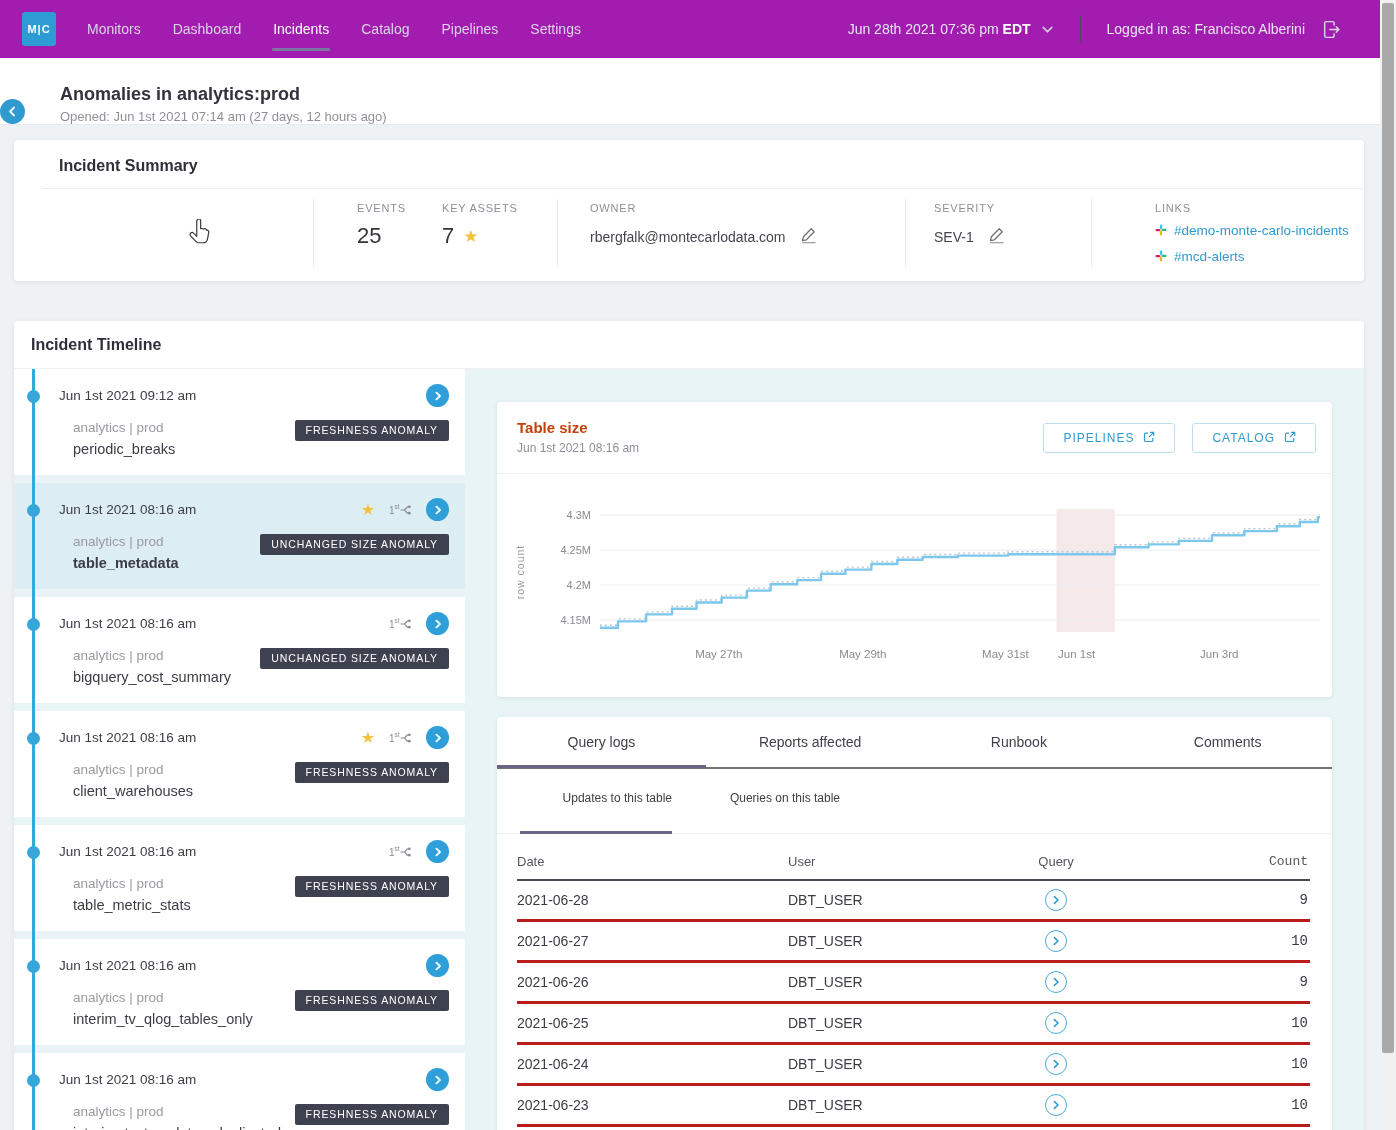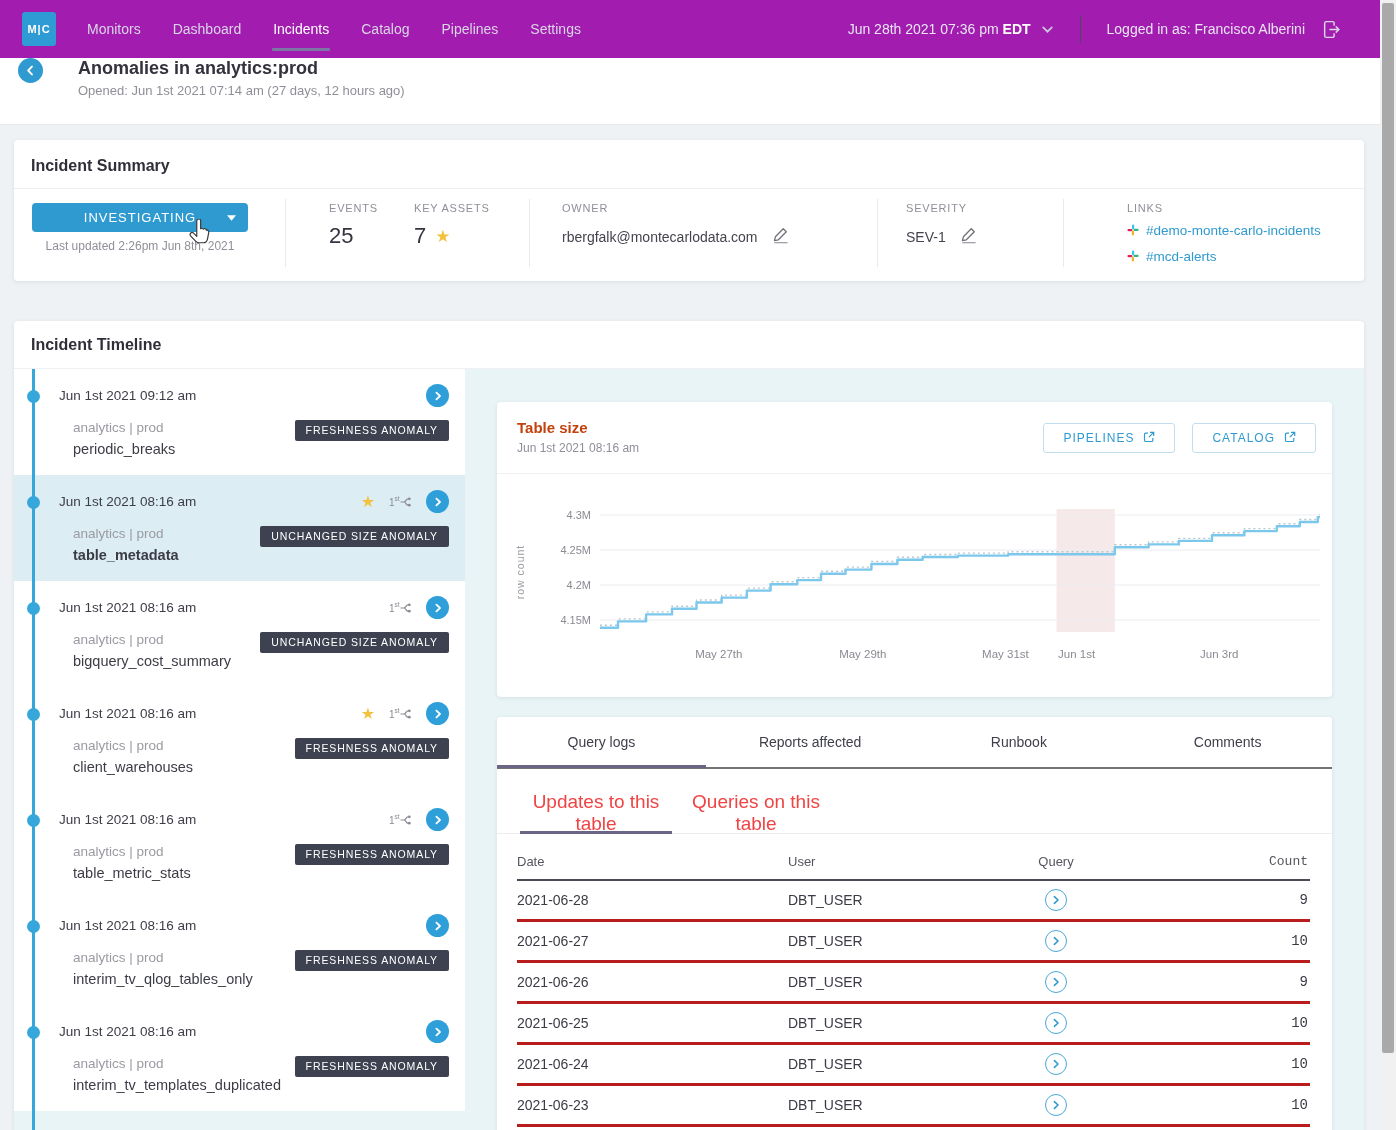--- a/index.html
+++ b/index.html
@@ -15,31 +15,31 @@
   .nav-item.active { color:#ffffff; }
   .nav-item.active::after { content:""; position:absolute; left:0; right:0; bottom:-5px; height:3px; background:#7c76a5; border-radius:1px; }
   .nav-right { margin-left:auto; display:flex; align-items:center; }
   .nav-date { color:#e8e6f2; font-size:14px; display:flex; align-items:center; gap:10px; cursor:pointer;justify-content:space-between; }
   .nav-date b { color:#fff; }
   .nav-divider { width:1px; height:28px; background:#4c4860; margin:0 26px; }
   .nav-user { color:#e8e6f2; font-size:14px; }
   .logout { margin-left:16px; margin-right:24px; display:flex; cursor:pointer; }
 
   
-  .page-header { background:#fff; height:67px; display:flex; align-items:flex-start; padding-left:18px; border-bottom:1px solid #e9e9ee; }
+  .page-header { background:#fff; height:67px; display:flex; align-items:flex-end; border-bottom:1px solid #e9e9ee; }
   .back-btn { width:25px; height:25px; border-radius:50%; background:#2f9ad0; display:flex; align-items:center; justify-content:center; cursor:pointer; flex:none; }
   .ph-text { margin-left:35px; }
   .ph-title { font-size:18px; font-weight:700; color:#33323d; }
   .ph-sub { font-size:13px; color:#8f8f99; margin-top:4px; }
 
   
   .card { background:#fff; border-radius:4px; box-shadow:0 1px 4px rgba(40,50,60,.10); }
 
   
-  .summary { width:1350px; margin:15px 0 0 14px; }
+  .summary { width:1350px; margin:15px 0 0 14px;padding-left:28px; }
   .sum-title { font-size:16px; font-weight:700; color:#2f2f3a; padding:17px 0 13px 17px; border-bottom:1px solid #ededf0; }
   .sum-row { position:relative; height:92px; }
   .status-col { position:absolute; left:18px; top:14px; width:216px; }
   .status-btn { width:216px; height:29px; background:#2f9ad0; border:none; border-radius:4px; color:#fff; font-size:13px;
                 letter-spacing:1px; font-family:inherit; display:flex; align-items:center; justify-content:center; position:relative; cursor:pointer; }
   .status-btn svg { position:absolute; right:12px; top:12px; }
   .last-updated { font-size:12px; color:#8f8f99; text-align:center; margin-top:7px; }
   .sum-div { position:absolute; top:10px; width:1px; height:68px; background:#e9e9ee; }
   .sum-col { position:absolute; top:13px; }
   .sum-label { font-size:11px; color:#8f8f99; letter-spacing:.8px; }
@@ -47,21 +47,21 @@
   .sum-val { font-size:14px; color:#44444e; margin-top:12px; display:flex; align-items:center; gap:14px; }
   .link-row { display:flex; align-items:center; gap:7px; margin-top:7px; height:19px; }
   .link-row a { font-size:13.5px; color:#2f9ad0; text-decoration:none; }
 
   
   .tl-section { width:1350px; margin:40px 0 0 14px; background:#fff; box-shadow:0 1px 4px rgba(40,50,60,.10); border-radius:4px 4px 0 0; }
   .tl-header { padding:15px 0 14px 17px; font-size:16px; font-weight:700; color:#2f2f3a; border-bottom:1px solid #eef0f2; }
   .tl-content { background:#e9f4f6; display:flex; min-height:765px; }
   .tl-list { width:451px; position:relative; flex:none; }
   .tl-line { position:absolute; left:18px; top:0; bottom:0; width:3px; background:#35a7da; z-index:2; }
-  .tl-item { position:relative; background:#fff; padding:15px 16px 18px 45px; z-index:1; cursor:pointer; }
+  .tl-item { position:relative; background:#fff; margin-bottom:8px; padding:15px 16px 18px 45px; z-index:1; cursor:pointer; }
   .tl-item.selected { background:#dcedf4; }
   .tl-dot { position:absolute; left:13px; top:21px; width:13px; height:13px; border-radius:50%; background:#35a7da; z-index:3; }
   .tl-head { display:flex; justify-content:space-between; align-items:center; }
   .tl-date { font-size:13.5px; color:#3d3d47; }
   .tl-icons { display:flex; align-items:center; gap:14px; }
   .circle-btn { width:23px; height:23px; border-radius:50%; background:#2e9fd9; display:flex; align-items:center; justify-content:center; cursor:pointer; }
   .tl-body { display:flex; justify-content:space-between; align-items:flex-start; margin-top:13px; padding-left:14px; }
   .tl-schema { font-size:13.5px; color:#9a9aa2; }
   .tl-table { font-size:14.5px; color:#3c3c46; margin-top:6px; }
   .tl-item.selected .tl-table { font-weight:700; }
@@ -75,21 +75,21 @@
   .cc-sub { font-size:12px; color:#8f8f99; margin-top:5px; }
   .cc-btns { position:absolute; right:16px; top:21px; display:flex; gap:17px; }
   .out-btn { height:30px; border:1px solid #bfdff0; background:#fff; border-radius:3px; color:#2f9ad0; font-size:12px; letter-spacing:1px;
              font-family:inherit; display:flex; align-items:center; gap:9px; padding:0 19px; cursor:pointer; }
 
   .tabs-card { margin-top:20px; height:480px; overflow:hidden; }
   .main-tabs { display:grid; grid-template-columns:repeat(4,1fr); height:52px; border-bottom:2px solid #737373; }
   .main-tab { display:flex; align-items:center; justify-content:center; font-size:14px; color:#3f3f4a; position:relative; cursor:pointer; }
   .main-tab.active::after { content:""; position:absolute; left:0; right:0; bottom:-1px; height:3px; background:#6b6485; }
   .sub-tabs { display:flex; padding:22px 0 0 23px; border-bottom:1px solid #ececf0; height:65px; }
-  .sub-tab { font-size:19px; color:#ef4444; text-align:center; padding-bottom:16px; position:relative; cursor:pointer; }
+  .sub-tab { font-size:12px; color:#404040; text-align:right; padding-bottom:16px; position:relative; cursor:pointer; }
   .sub-tab.active::after { content:""; position:absolute; left:0; right:0; bottom:-1px; height:3px; background:#6b6485; }
   .qtable { padding:12px 22px 0 20px; }
   .qt-grid { display:grid; grid-template-columns:271px 198px 140px 1fr; align-items:center; }
   .qt-head { font-size:13px; color:#55555e; padding:8px 0 10px; border-bottom:2px solid #4a4a52; }
   .qt-head .c-count, .qt-row .c-count { text-align:right; padding-right:2px;font-family:Liberation Mono, monospace; }
   .qt-head .c-query { text-align:center; }
   .qt-row { height:41px; border-bottom:3px solid #b91c1c; font-size:14px; color:#3b3b45; }
   .qt-row .c-query { display:flex; justify-content:center; }
   .q-circle { width:22px; height:22px; border-radius:50%; border:1.5px solid #4aa8d8; display:flex; align-items:center; justify-content:center; cursor:pointer; background:#fff; }
 
@@ -138,29 +138,20 @@
   </div>
   <div class="ph-text">
     <div class="ph-title">Anomalies in analytics:prod</div>
     <div class="ph-sub">Opened: Jun 1st 2021 07:14 am (27 days, 12 hours ago)</div>
   </div>
 </div>
 
 <div class="card summary">
   <div class="sum-title">Incident Summary</div>
   <div class="sum-row">
-    <div class="status-col">
-      <button class="status-btn">
-        <span>INVESTIGATING</span>
-        <svg width="9" height="6" viewBox="0 0 8 5">
-            <path d="M0 0 h8 l-4 5z" fill="#fff"></path>
-          </svg>
-      </button>
-      <div class="last-updated">Last updated 2:26pm Jun 8th, 2021</div>
-    </div>
     <div class="sum-div" style="left:271px"></div>
     <div class="sum-col" style="left:315px">
       <div class="sum-label">EVENTS</div>
       <div class="sum-big">25</div>
     </div>
     <div class="sum-col" style="left:400px">
       <div class="sum-label">KEY ASSETS</div>
       <div class="sum-big">
           <span>7</span>
           <span style="color:#f2c13e;font-size:17px;line-height:1">★</span>

